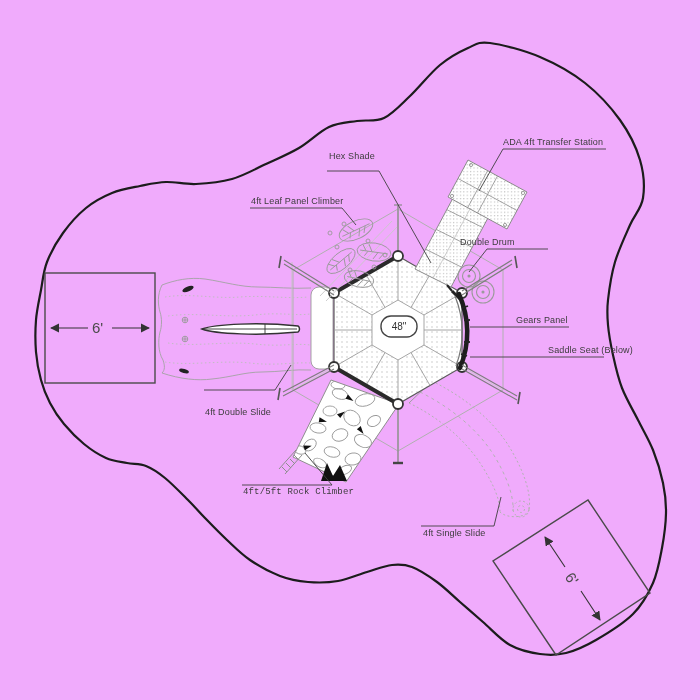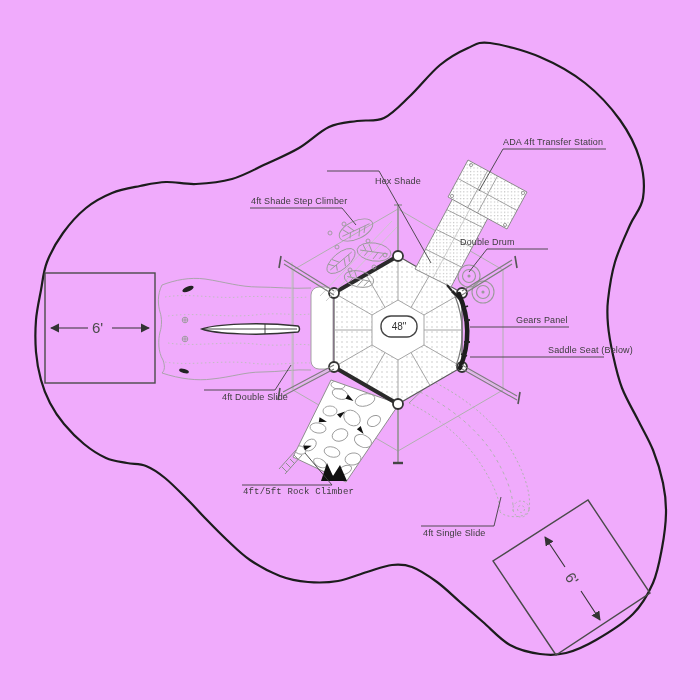--- a/index.html
+++ b/index.html
@@ -268,24 +268,24 @@
     <path d="M548,249 L487,249 L469,272"></path>
     <path d="M569,327 L470,327"></path>
     <path d="M604,357 L470,357"></path>
     <path d="M204,390 L275,390 L291,365"></path>
     <path d="M242,485 L332,485 L305,453"></path>
     <path d="M421,526 L494,526 L501,497"></path>
   </g>
 </svg>
 
 <div class="label" style="left:503px;top:137px;">ADA 4ft Transfer Station</div>
-<div class="label" style="left:329px;top:176px;margin-left:46px;">Hex Shade</div>
-<div class="label" style="left:251px;top:196px;">4ft Shade Step Climber</div>
+<div class="label" style="left:329px;top:151px;">Hex Shade</div>
+<div class="label" style="left:251px;top:196px;">4ft Leaf Panel Climber</div>
 <div class="label" style="left:460px;top:237px;">Double Drum</div>
 <div class="label" style="left:516px;top:315px;">Gears Panel</div>
 <div class="label" style="left:548px;top:345px;">Saddle Seat (Below)</div>
-<div class="label" style="left:205px;top:392px;margin-left:17px;">4ft Double Slide</div>
+<div class="label" style="left:205px;top:407px;">4ft Double Slide</div>
 <div class="label" style="left:243px;top:487px;font-family:Liberation Mono, monospace;">4ft/5ft Rock Climber</div>
 <div class="label" style="left:423px;top:528px;">4ft Single Slide</div>
 <div class="dim" style="left:92px;top:319px;">6'</div>
 <div class="dim dim-rot" style="left:560px;top:570px;">6'</div>
 <div class="badge-text">48"</div>
 </div>
 
 </body></html>

